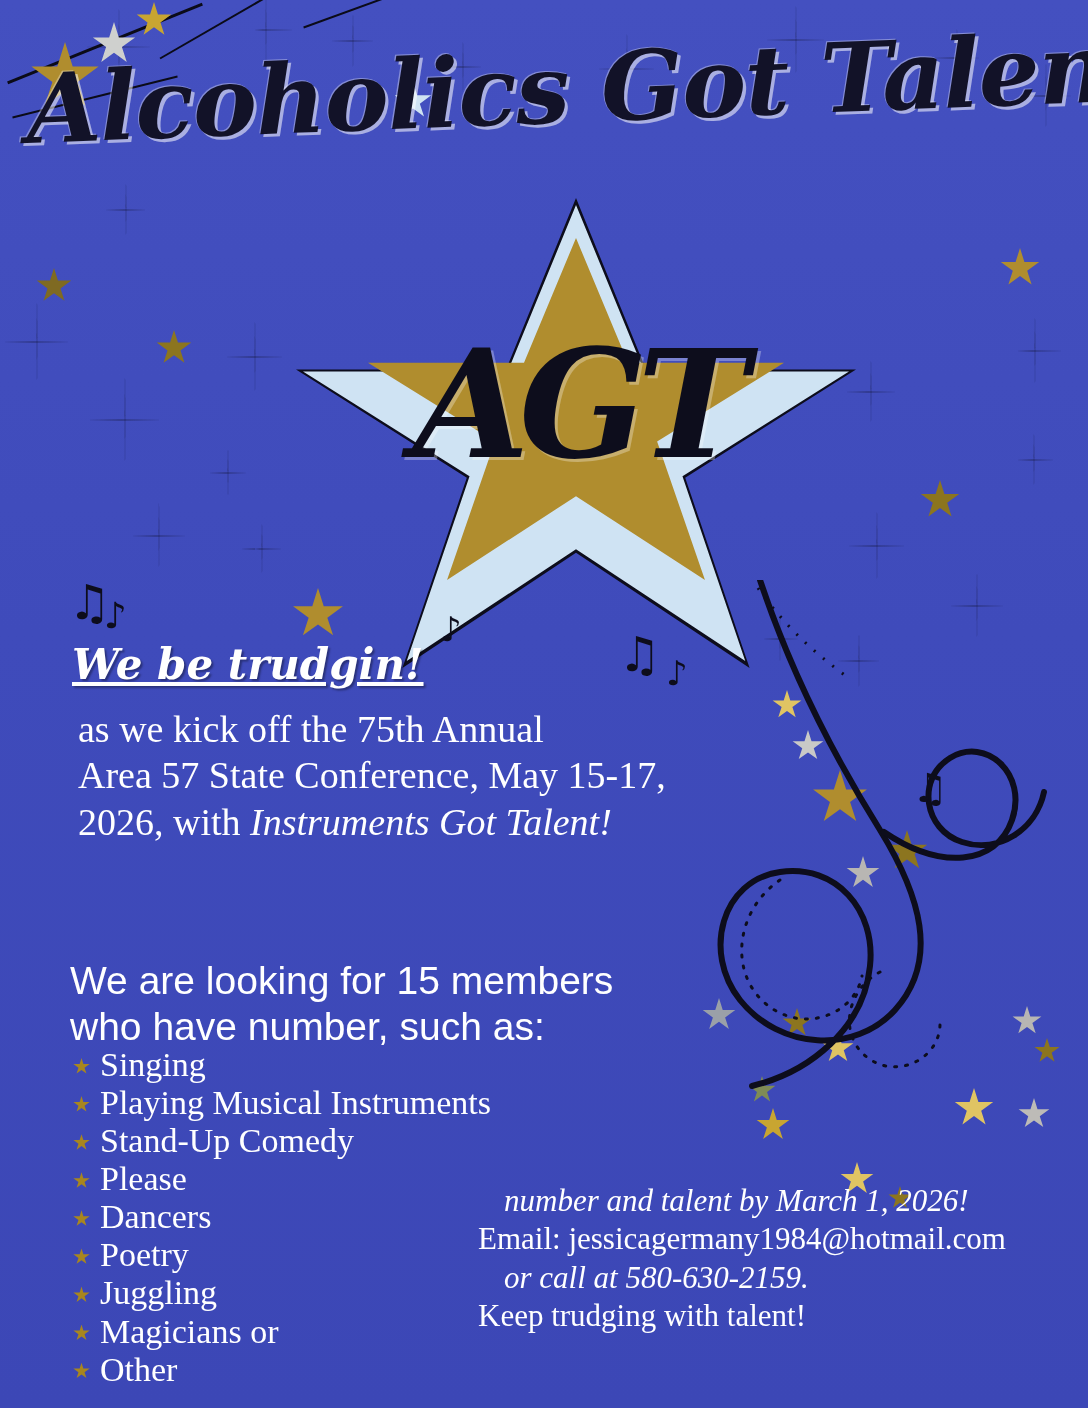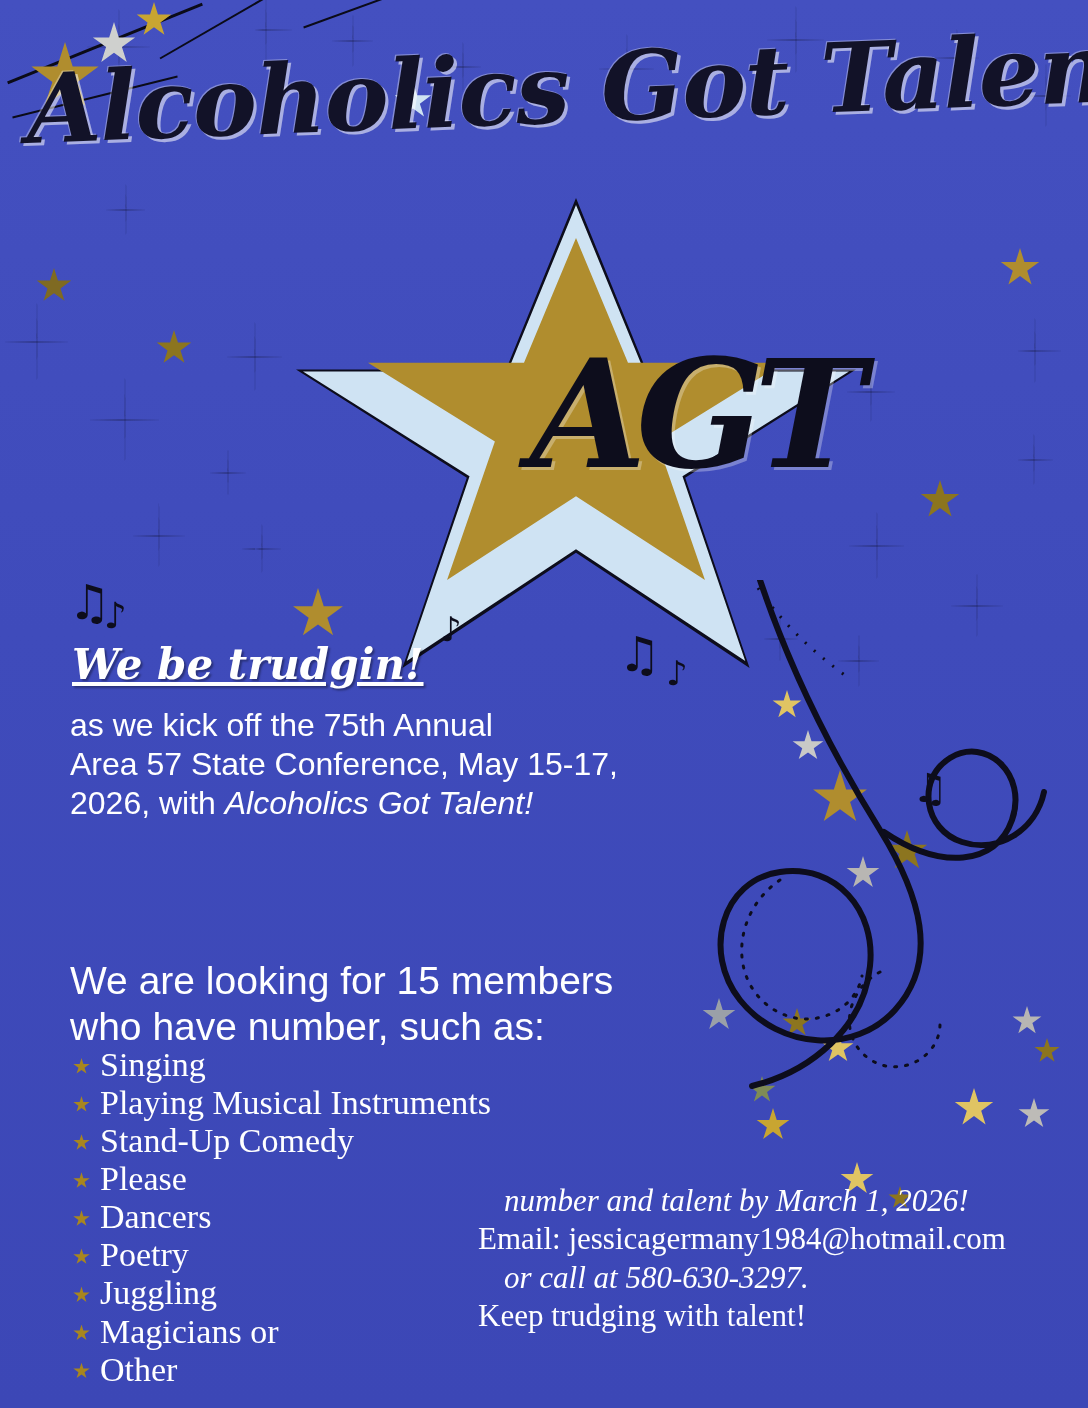--- a/index.html
+++ b/index.html
@@ -100,22 +100,22 @@
   }
   .bigstar-gold {
     position: absolute;
     left: 72px; top: 40px; right: 72px; bottom: 88px;
     background: #b08d2e;
     clip-path: polygon(50% 0%, 62.5% 36.5%, 100% 36.5%, 69.5% 59.5%, 81% 100%, 50% 75.5%, 19% 100%, 30.5% 59.5%, 0% 36.5%, 37.5% 36.5%);
   }
   .agt {
     position: absolute;
     left: 0; right: 0;
-    top: 128px;
-    text-align: right;
+    top: 118px;
+    text-align: center;
     font-family: "DejaVu Serif", serif;
     font-style: italic;
     font-weight: bold;
     font-size: 150px;
     color: #0d0d1c;
     letter-spacing: -10px;
     text-shadow: 3px 3px 0 rgba(255,255,255,0.30);
   }
 
   
@@ -136,25 +136,25 @@
     font-family: "DejaVu Serif", serif;
     font-style: italic;
     font-weight: bold;
     font-size: 42px;
     color: #ffffff;
     text-shadow: 2px 2px 2px rgba(0,0,0,0.35);
     text-decoration: underline;
   }
   .intro {
     position: absolute;
-    left: 70px;
+    left: 78px;
     top: 706px;
     width: 740px;
-    font-family: Liberation Sans, sans-serif;
-    font-size: 32px;
+    font-family: Liberation Serif, serif;
+    font-size: 38px;
     line-height: 1.22;
     color: #ffffff;
   }
   .intro em {
     font-style: italic;
   }
 
   .night-box {
     position: absolute;
     left: 68px;
@@ -326,21 +326,21 @@
   <div class="music-note" style="left:618px; top:630px; font-size:48px;">♫</div>
   <div class="music-note" style="left:666px; top:656px; font-size:34px;">♪</div>
   <div class="music-note" style="left:912px; top:768px; font-size:40px;">♫</div>
 
   <div class="tagline">We be trudgin!</div>
 
   <div class="intro">
     <div>as we kick off the 75th Annual</div>
     <div>Area 57 State Conference, May 15-17,</div>
     <div>
-      <span>2026, with </span><em>Alcoholics Got Talent!</em>
+      <span>2026, with </span><em>Instruments Got Talent!</em>
     </div>
   </div>
 
 
   <div class="looking">
     <div>We are looking for 15 members</div>
     <div>who have number, such as:</div>
   </div>
 
   <ul class="talent-list">
@@ -351,17 +351,17 @@
     <li><span class="bullet-star"></span><span>Dancers</span></li>
     <li><span class="bullet-star"></span><span>Poetry</span></li>
     <li><span class="bullet-star"></span><span>Juggling</span></li>
     <li><span class="bullet-star"></span><span>Magicians or</span></li>
     <li><span class="bullet-star"></span><span>Other</span></li>
   </ul>
 
   <div class="contact">
     <div class="indent">number and talent by March 1, 2026!</div>
     <div>Email: jessicagermany1984@hotmail.com</div>
-    <div class="indent">or call at 580-630-3297.</div>
+    <div class="indent">or call at 580-630-2159.</div>
     <div>Keep trudging with talent!</div>
   </div>
 
 </div>
 
 </body></html>

